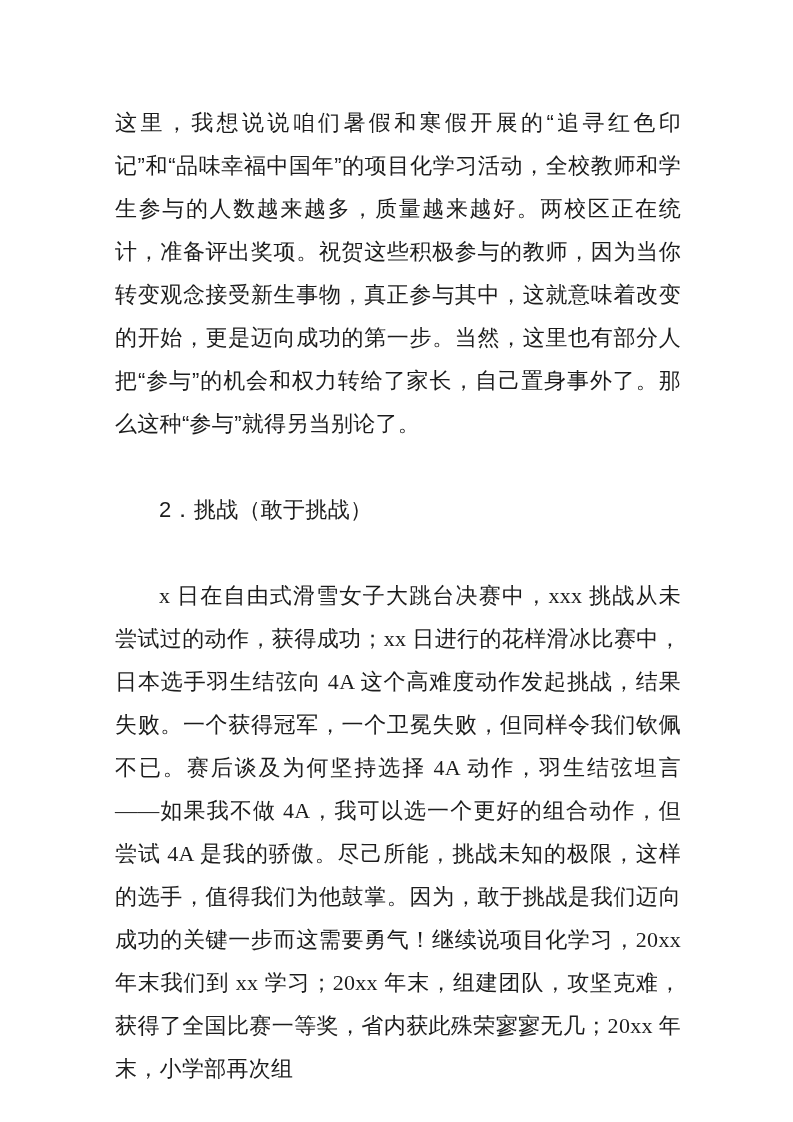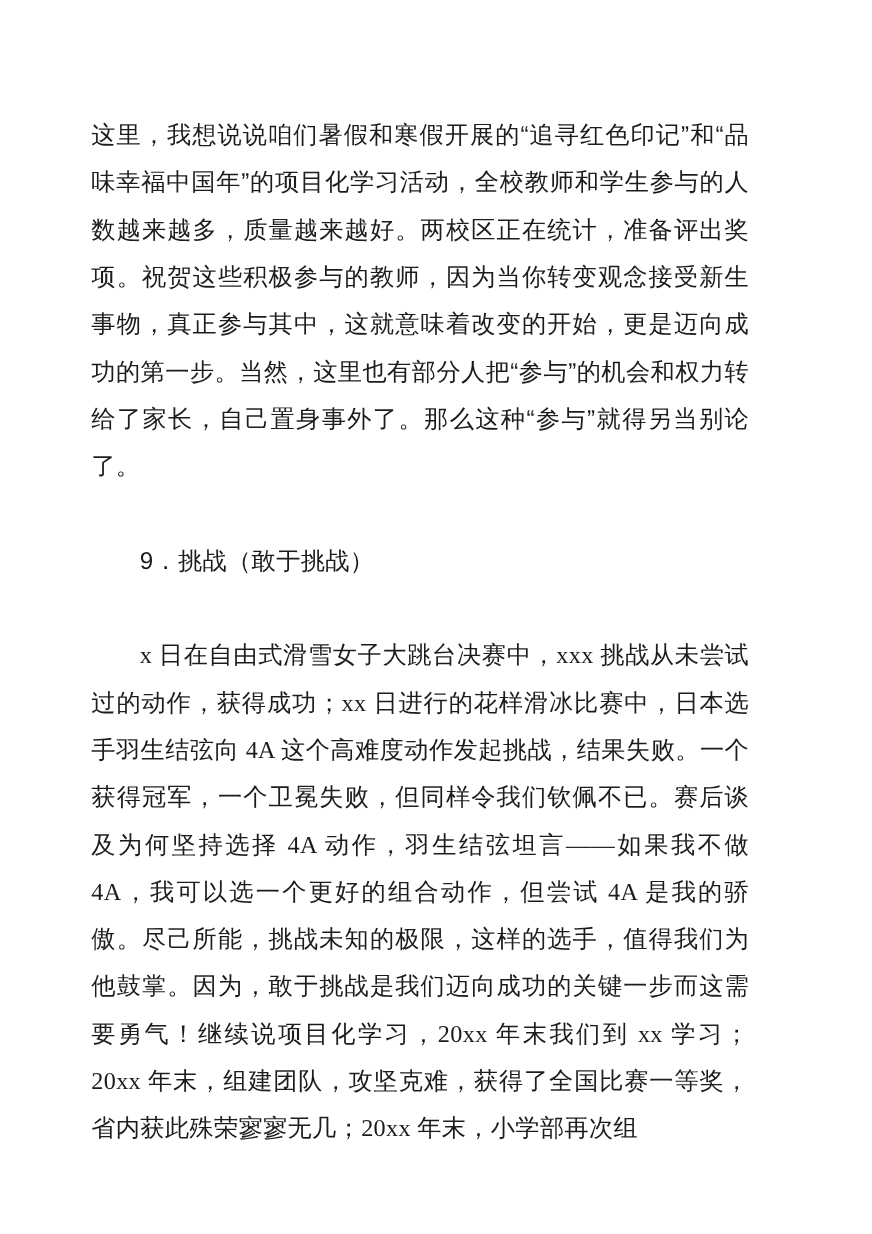--- a/index.html
+++ b/index.html
@@ -11,21 +11,21 @@
     width: 793px;
     height: 1122px;
     overflow: hidden;
     font-family: "Liberation Sans", "DejaVu Sans", sans-serif;
   }
   .page {
     box-sizing: border-box;
     width: 793px;
     height: 1122px;
     background: #ffffff;
-    padding: 101px 112px 0 83px;
+    padding: 101px 112px 0 115px;
   }
   .doc-text {
     font-size: 22px;
     line-height: 43px;
     color: #1c1c1c;
     text-align: justify;
     text-justify: inter-ideograph;
     letter-spacing: 0.3px;
   }
   .doc-text p {
@@ -39,16 +39,16 @@
     text-indent: 2em;
     font-weight: normal;
   }
 </style>
 </head>
 <body>
 
 <div class="page">
   <div class="doc-text">
     <p class="body">这里，我想说说咱们暑假和寒假开展的“追寻红色印记”和“品味幸福中国年”的项目化学习活动，全校教师和学生参与的人数越来越多，质量越来越好。两校区正在统计，准备评出奖项。祝贺这些积极参与的教师，因为当你转变观念接受新生事物，真正参与其中，这就意味着改变的开始，更是迈向成功的第一步。当然，这里也有部分人把“参与”的机会和权力转给了家长，自己置身事外了。那么这种“参与”就得另当别论了。</p>
-    <p class="heading">9．挑战（敢于挑战）</p>
+    <p class="heading">2．挑战（敢于挑战）</p>
     <p class="indent">x 日在自由式滑雪女子大跳台决赛中，xxx 挑战从未尝试过的动作，获得成功；xx 日进行的花样滑冰比赛中，日本选手羽生结弦向 4A 这个高难度动作发起挑战，结果失败。一个获得冠军，一个卫冕失败，但同样令我们钦佩不已。赛后谈及为何坚持选择 4A 动作，羽生结弦坦言——如果我不做 4A，我可以选一个更好的组合动作，但尝试 4A 是我的骄傲。尽己所能，挑战未知的极限，这样的选手，值得我们为他鼓掌。因为，敢于挑战是我们迈向成功的关键一步而这需要勇气！继续说项目化学习，20xx 年末我们到 xx 学习；20xx 年末，组建团队，攻坚克难，获得了全国比赛一等奖，省内获此殊荣寥寥无几；20xx 年末，小学部再次组</p>
   </div>
 </div>
 
 </body></html>

